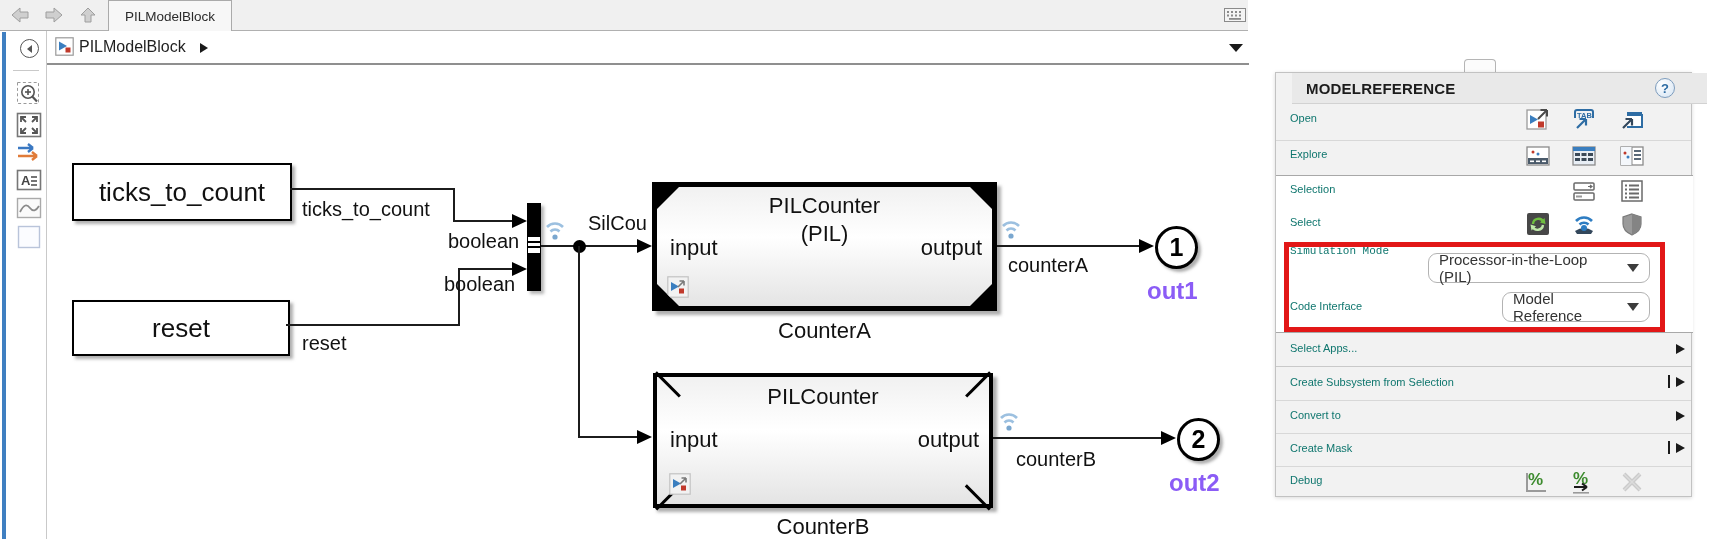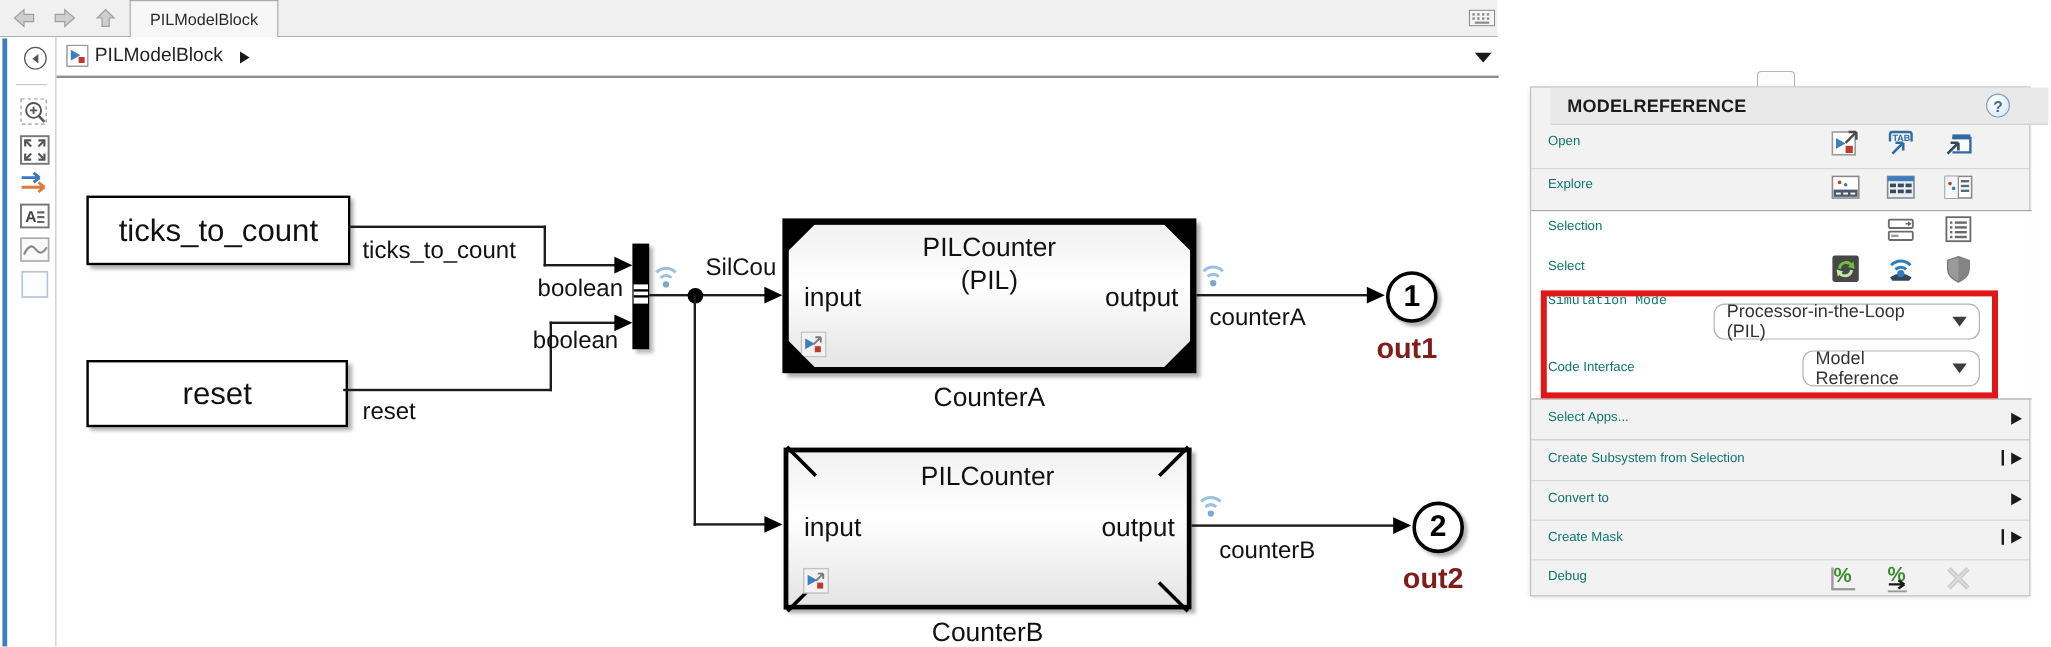--- a/index.html
+++ b/index.html
@@ -49,21 +49,21 @@
   .mblockB{position:absolute;left:653px;top:373px;width:340px;height:135px;border:4px solid #000;box-sizing:border-box;
            background:linear-gradient(180deg,#f1f1f1 0%,#ffffff 42%,#e4e4e4 100%);
            box-shadow:4px 4px 3px rgba(110,110,110,.55);}
   .corner-line{position:absolute;width:34px;height:2.5px;background:#000;}
   .blk-title{position:absolute;width:100%;text-align:center;font-size:22px;color:#111;}
   .port-lab{position:absolute;font-size:22px;color:#111;}
   .blk-name{position:absolute;font-size:22px;color:#111;text-align:center;}
   .outport{position:absolute;width:37px;height:37px;border:3.5px solid #000;border-radius:50%;background:#fff;
            box-shadow:3px 3px 3px rgba(110,110,110,.55);display:flex;align-items:center;justify-content:center;
            font-size:25px;font-weight:bold;color:#000;}
-  .out-name{position:absolute;font-size:24px;font-weight:bold;color:#7f1d1d;}
+  .out-name{position:absolute;font-size:24px;font-weight:bold;color:#8b5cf6;}
   
   .panel{position:absolute;left:1275px;top:72px;width:417px;height:425px;background:#f2f2f2;
          border:1px solid #c2c2c2;box-sizing:border-box;box-shadow:0 1px 4px rgba(0,0,0,.15);}
   .notch{position:absolute;left:1464px;top:59px;width:30px;height:13px;background:#fcfcfc;
          border:1px solid #b5b5b5;border-bottom:none;border-radius:4px 4px 0 0;}
   .p-header{position:absolute;left:16px;top:0;width:100%;height:31px;background:#e9e9e9;border-bottom:1px solid #d2d2d2;
             display:flex;align-items:center;box-sizing:border-box;}
   .p-header .ttl{font-size:15px;font-weight:bold;color:#1c1c1c;margin-left:14px;letter-spacing:.2px;}
   .help-btn{position:absolute;right:16px;top:5px;width:20px;height:20px;border-radius:50%;
             border:1.4px solid #7d9cbd;background:radial-gradient(circle at 35% 30%,#ffffff 0%,#dde9f5 80%);

